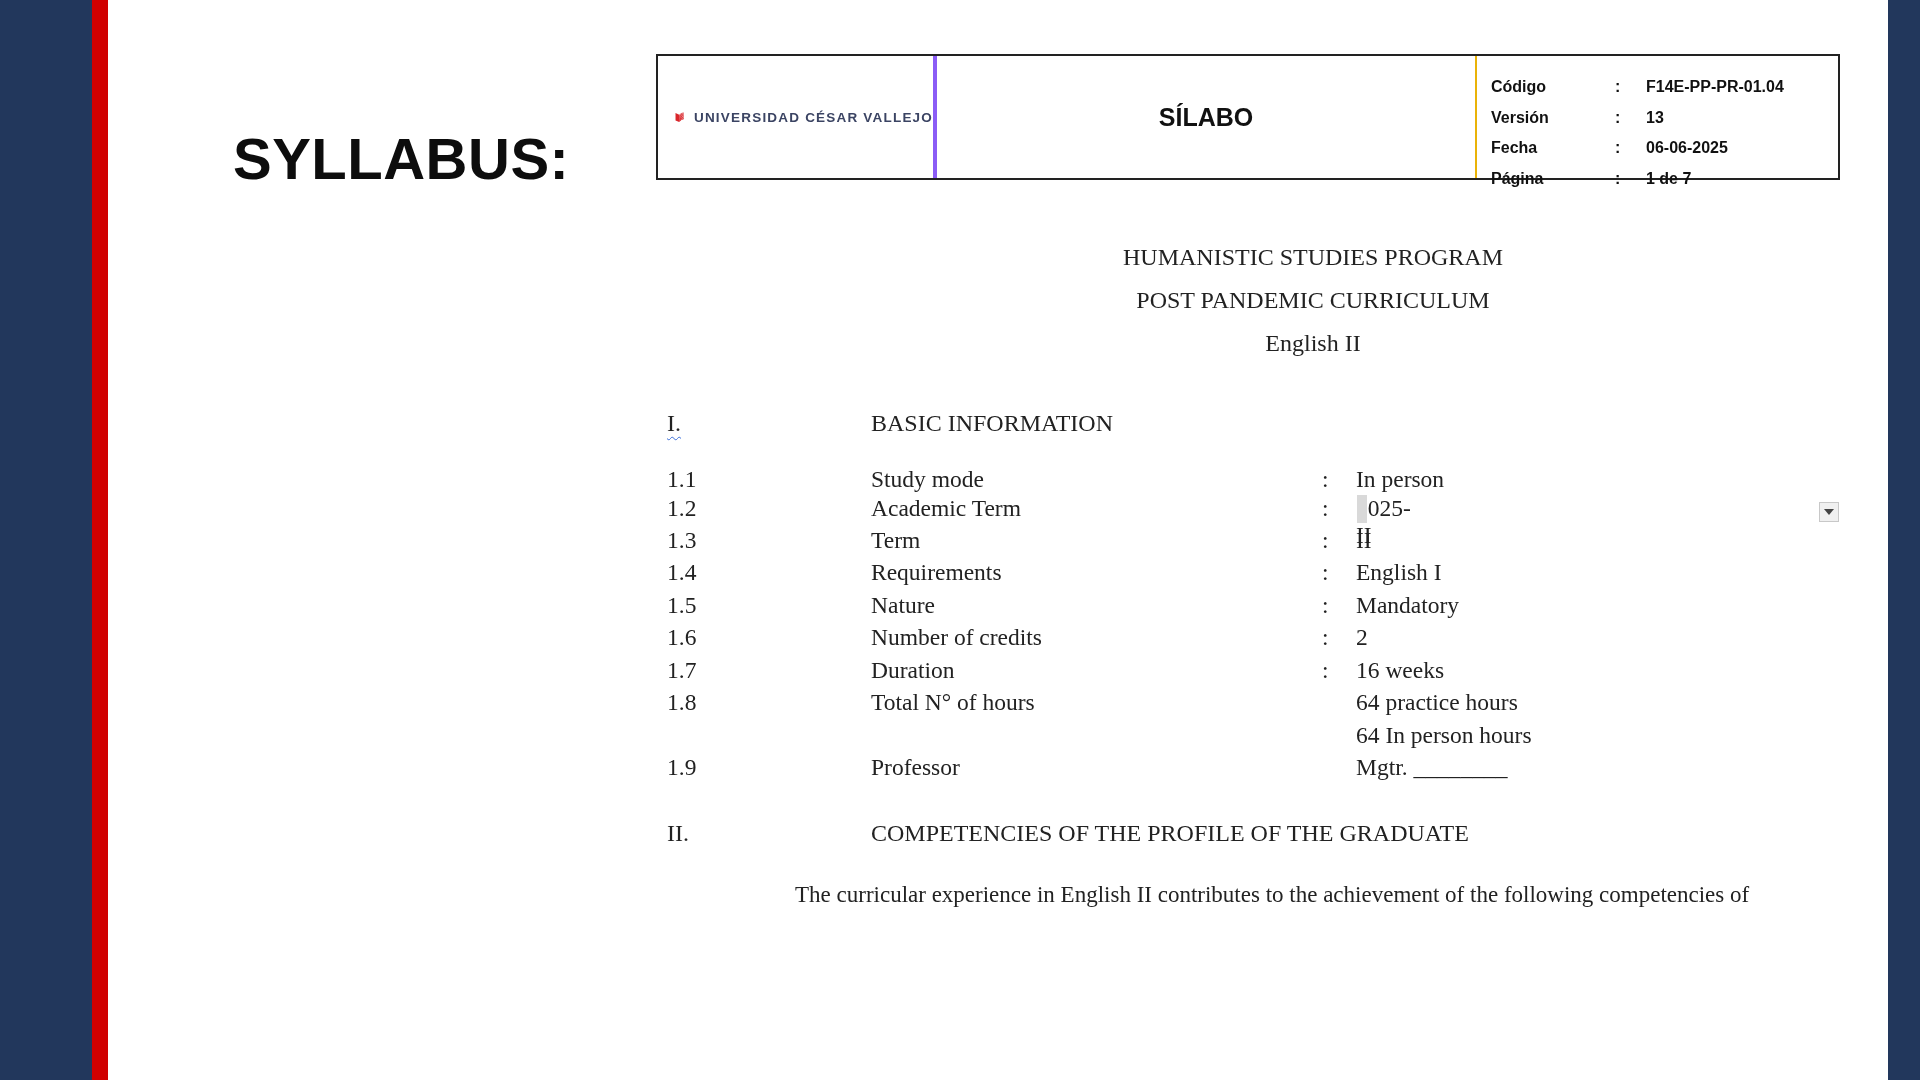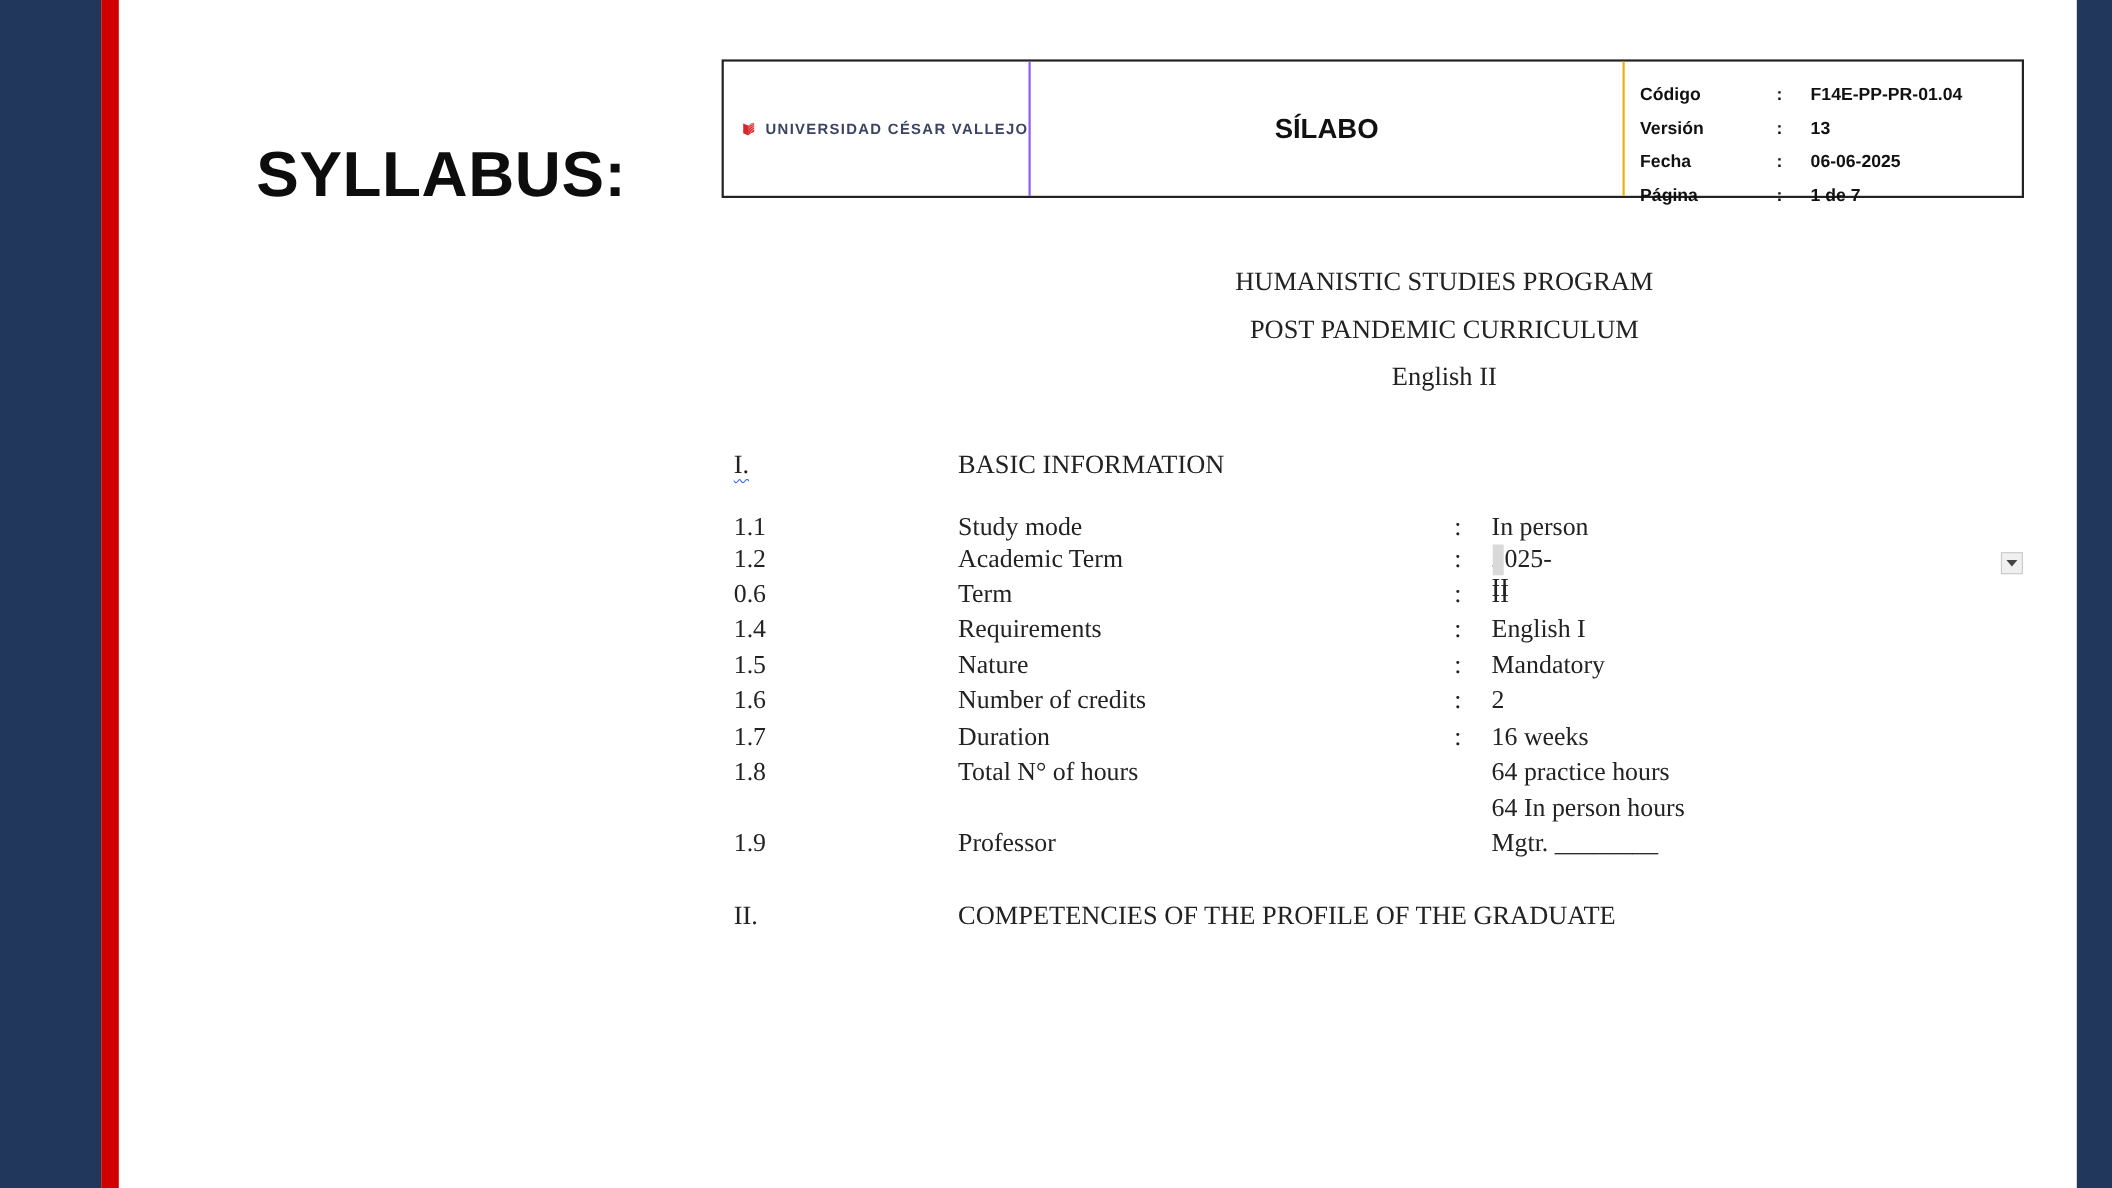--- a/index.html
+++ b/index.html
@@ -18,21 +18,21 @@
     font-family:"Liberation Sans", sans-serif; font-weight:700;
     font-size:58px; line-height:70px; color:#0d0d0d; letter-spacing:0.5px;
     margin:0;
   }
 
   
   .hdr {
     position:absolute; left:656px; top:54px; width:1184px; height:126px;
     border:2px solid #222; box-sizing:border-box; display:flex;
   }
-  .hdr-logo { width:279px; border-right:2px solid #8b5cf6; display:flex; align-items:center; padding-left:17px; box-sizing:border-box; }
+  .hdr-logo { width:279px; border-right:4px solid #8b5cf6; display:flex; align-items:center; padding-left:17px; box-sizing:border-box; }
   .hdr-title { width:538px; border-right:2px solid #eab308; display:flex; align-items:center; justify-content:center;
     font-family:"Liberation Sans", sans-serif; font-weight:700; font-size:25px; color:#111; }
   .hdr-info { flex:1; padding:16px 0 0 14px; box-sizing:border-box;
     font-family:"Liberation Sans", sans-serif; font-weight:700; font-size:16px; color:#111; }
   .hdr-info .r { display:flex; height:30.5px; align-items:center; }
   .hdr-info .k { width:124px; }
   .hdr-info .c { width:31px; }
   .logo-mark { width:34px; height:42px; margin-right:10px; }
   .logo-text { font-family:"Liberation Sans", sans-serif; font-weight:700; font-size:13.5px; color:#3b4463; letter-spacing:1.2px; white-space:nowrap; }
 
@@ -122,21 +122,21 @@
   <span class="col">:</span>
   <span class="val">
       <span>2025-II</span>
       <span class="field-shade"></span>
     </span>
 </div>
 <div class="dropdown-btn">
     <i></i>
   </div>
 <div class="row" style="top:527px;">
-  <span class="num">0.6</span>
+  <span class="num">1.3</span>
   <span class="lbl">Term</span>
   <span class="col">:</span>
   <span class="val">II</span>
 </div>
 <div class="row" style="top:559px;">
   <span class="num">1.4</span>
   <span class="lbl">Requirements</span>
   <span class="col">:</span>
   <span class="val">English I</span>
 </div>
@@ -169,13 +169,14 @@
 <div class="row" style="top:754px;">
   <span class="num">1.9</span>
   <span class="lbl">Professor</span>
   <span class="val">Mgtr. ________</span>
 </div>
 
 <div class="sec" style="left:667px; top:820px;">II.</div>
 <div class="sec bold" style="left:871px; top:820px;">COMPETENCIES OF THE PROFILE OF THE GRADUATE</div>
 
 <div class="para">
+  <div>The curricular experience in English II contributes to the achievement of the following competencies of</div>
 </div>
 
 </body></html>

